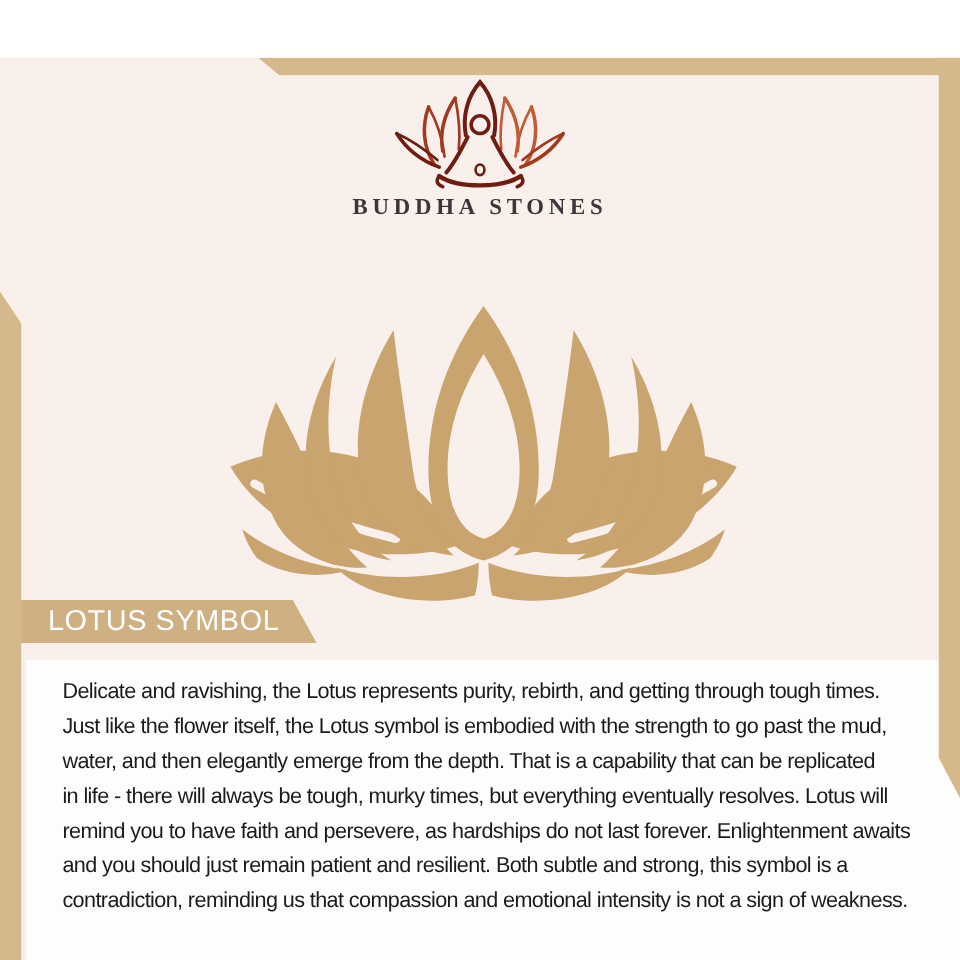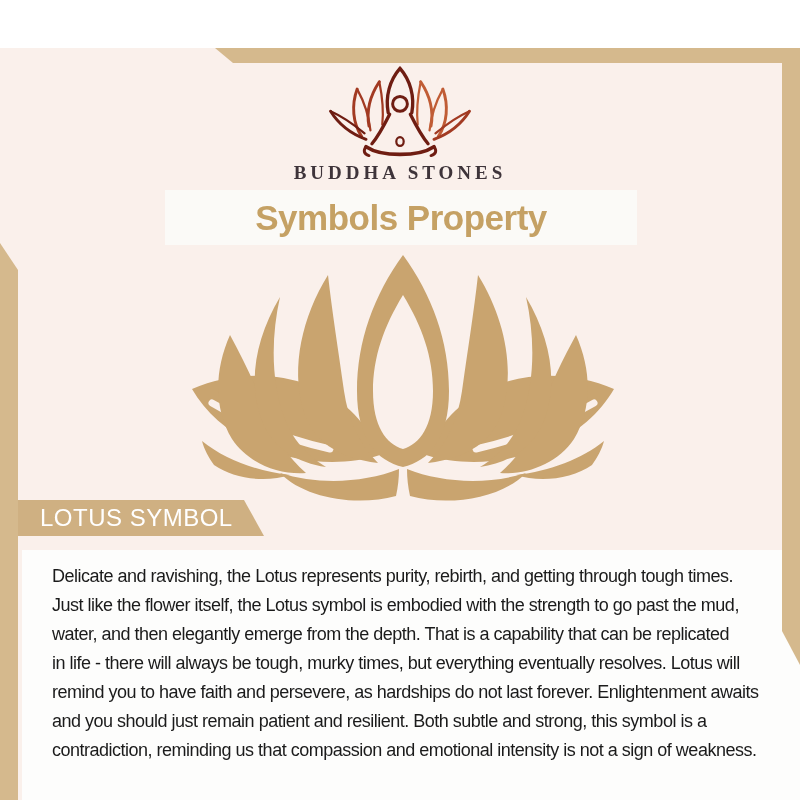--- a/index.html
+++ b/index.html
@@ -125,23 +125,20 @@
       <path class="lg-dark" stroke-width="4.5" d="M134,68 C142,84 148,96 158,108"></path>
       <path class="lg-dark" stroke-width="5" d="M74,112 C95,126 145,126 166,112"></path>
       <path class="lg-dark" stroke-width="4" d="M74,112 C70,117 71,122 78,124"></path>
       <path class="lg-dark" stroke-width="4" d="M166,112 C170,117 169,122 162,124"></path>
       <ellipse class="lg-dark" stroke-width="3" cx="120" cy="105" rx="5" ry="6"></ellipse>
     </svg>
   </div>
 
   <div class="brand-name">BUDDHA STONES</div>
 
-  <div class="title-bar">
-    <h1>Symbols Property</h1>
-  </div>
 
   <div class="lotus-wrap">
     <svg viewBox="0 0 470 252">
 
       <path class="lotus-fill" d="M24,138 C60,122 104,120 142,134 C178,148 202,176 212,204 C174,216 128,212 92,196 C60,182 38,162 24,138 Z"></path>
       <path class="lotus-fill" d="M446,138 C410,122 366,120 328,134 C292,148 268,176 258,204 C296,216 342,212 378,196 C410,182 432,162 446,138 Z"></path>
       <path class="lotus-gap" d="M44,152 C78,172 118,188 162,198"></path>
       <path class="lotus-gap" d="M426,152 C392,172 352,188 308,198"></path>
 
       <path class="lotus-fill" d="M34,190 C56,208 88,220 122,224 C98,232 66,228 46,214 C41,207 36,198 34,190 Z"></path>

